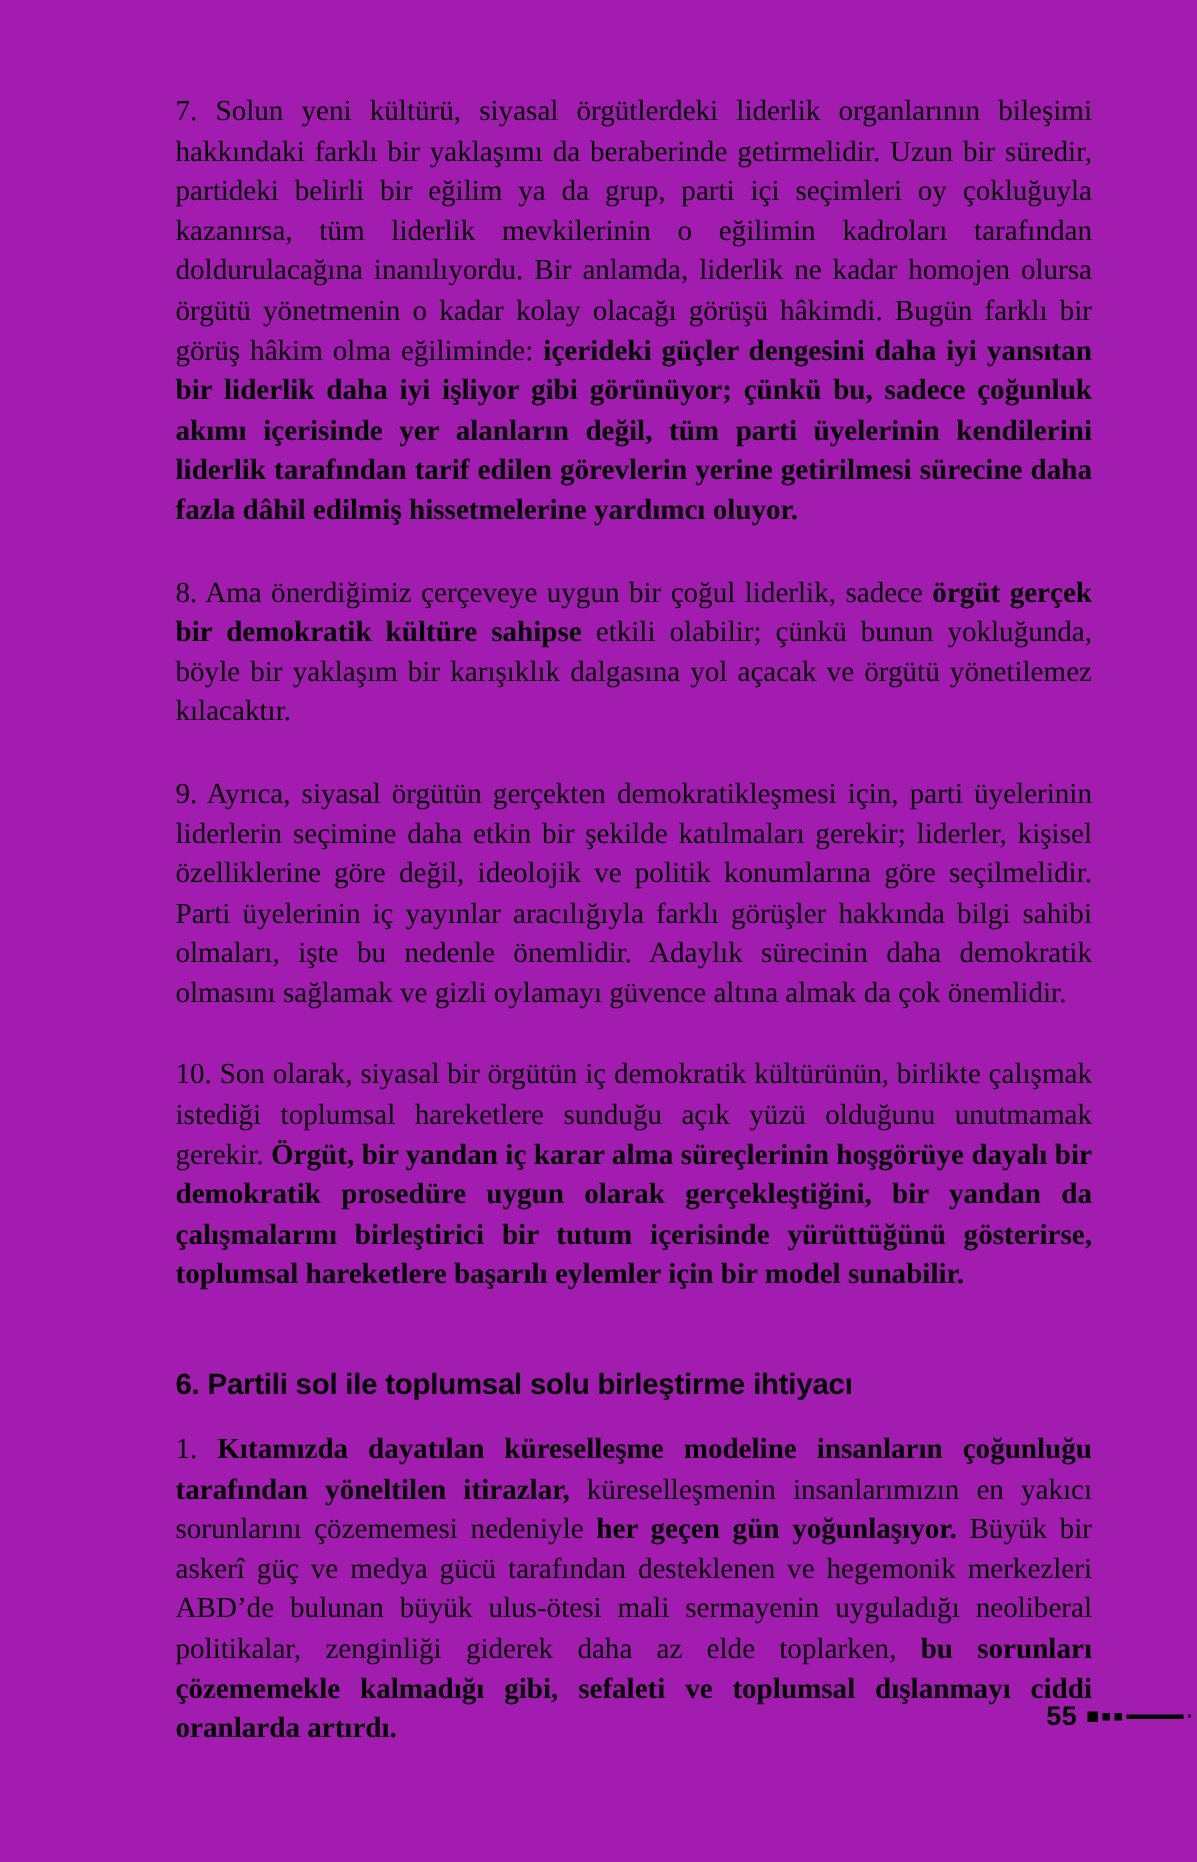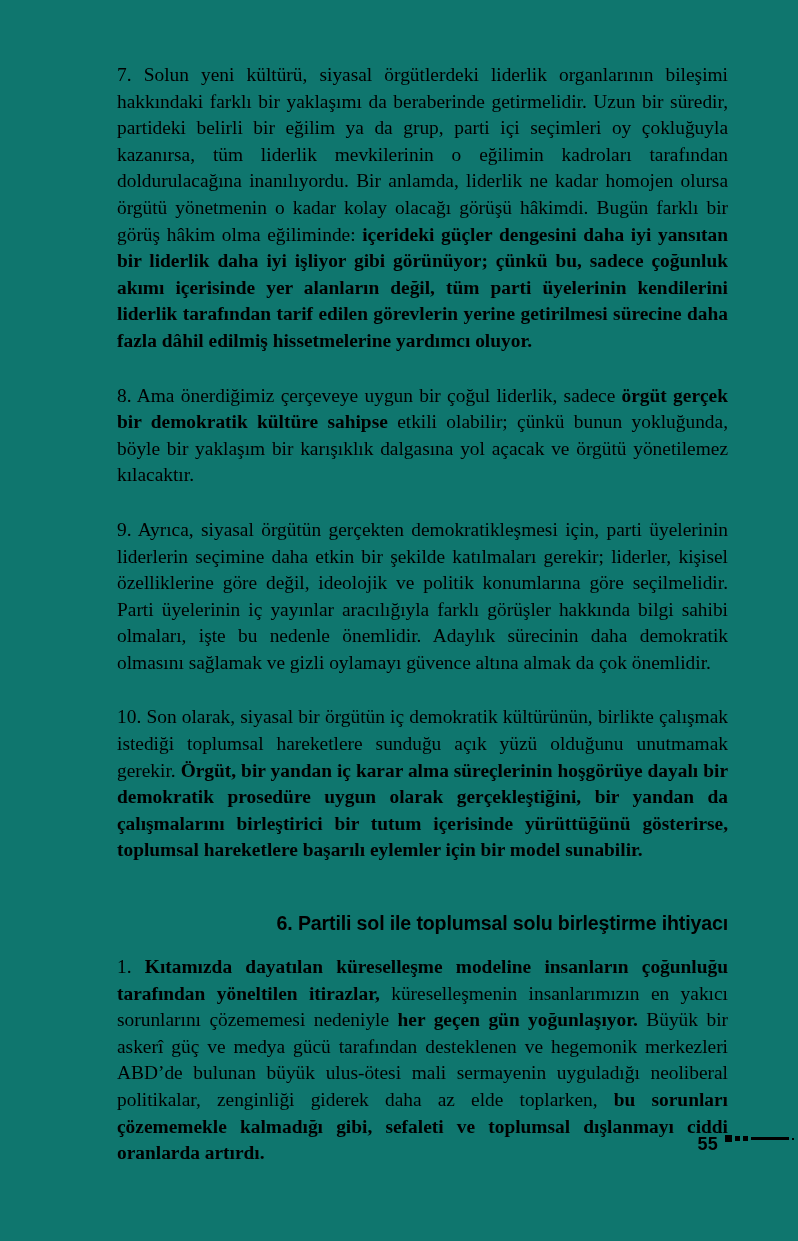--- a/index.html
+++ b/index.html
@@ -16,21 +16,21 @@
     color: #000000;
     -webkit-font-smoothing: antialiased;
   }
 
   .page {
     position: absolute;
     left: 0;
     top: 0;
     width: 798px;
     height: 1241px;
-    background: #0f766e;
+    background: #a21caf;
   }
 
   .text-column {
     position: absolute;
     left: 117px;
     top: 62px;
     width: 611px;
   }
 
   p.para {
@@ -54,21 +54,21 @@
   }
 
   h2.section-heading {
     margin: 0;
     padding: 0;
     font-family: "Liberation Sans", "DejaVu Sans", sans-serif;
     font-weight: bold;
     font-size: 19.6px;
     line-height: 24px;
     letter-spacing: -0.15px;
-    text-align: right;
+    text-align: left;
     color: #000000;
   }
 
   .heading-block {
     margin-top: 47px;
     margin-bottom: 19px;
   }
 
   
   .footer {
@@ -77,21 +77,21 @@
     bottom: 0;
     width: 798px;
     height: 60px;
   }
 
   .folio {
     position: absolute;
     right: 0px;
     top: 0px;
     display: flex;
-    align-items: flex-start;
+    align-items: center;
     gap: 7px;
   }
 
   .folio-number {
     font-family: "Liberation Sans", "DejaVu Sans", sans-serif;
     font-weight: bold;
     font-size: 18px;
     line-height: 18px;
     color: #000000;
     letter-spacing: 0.2px;

